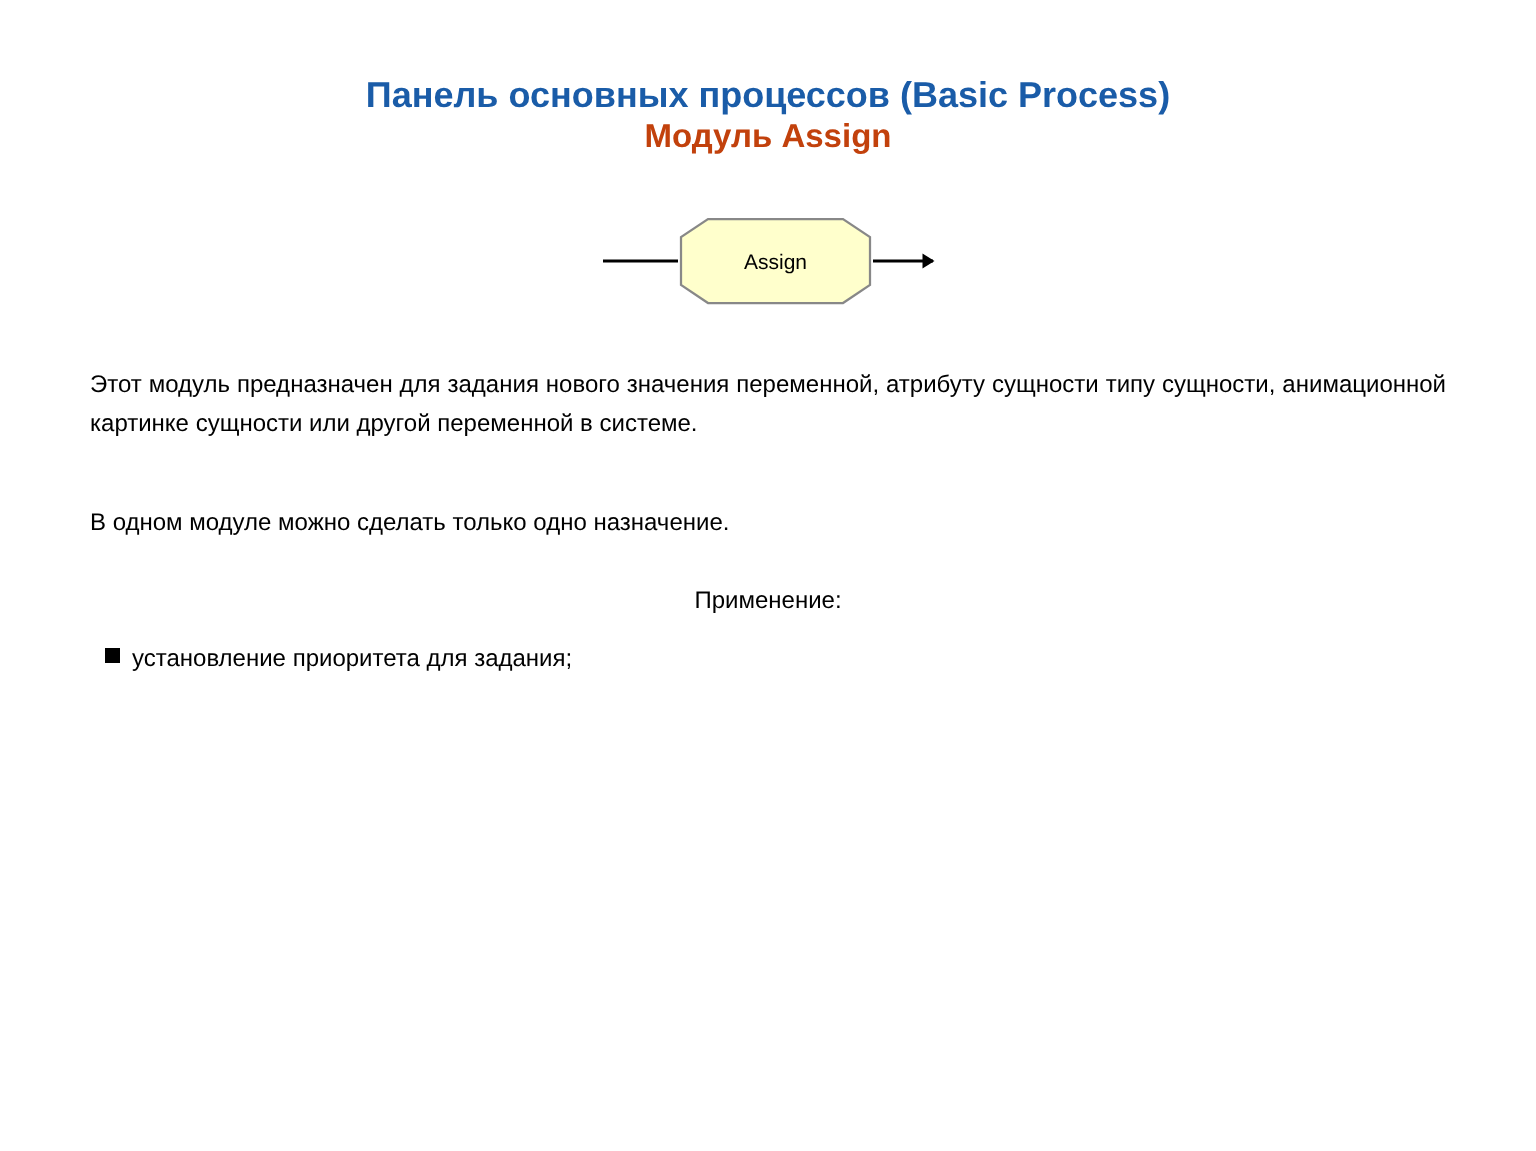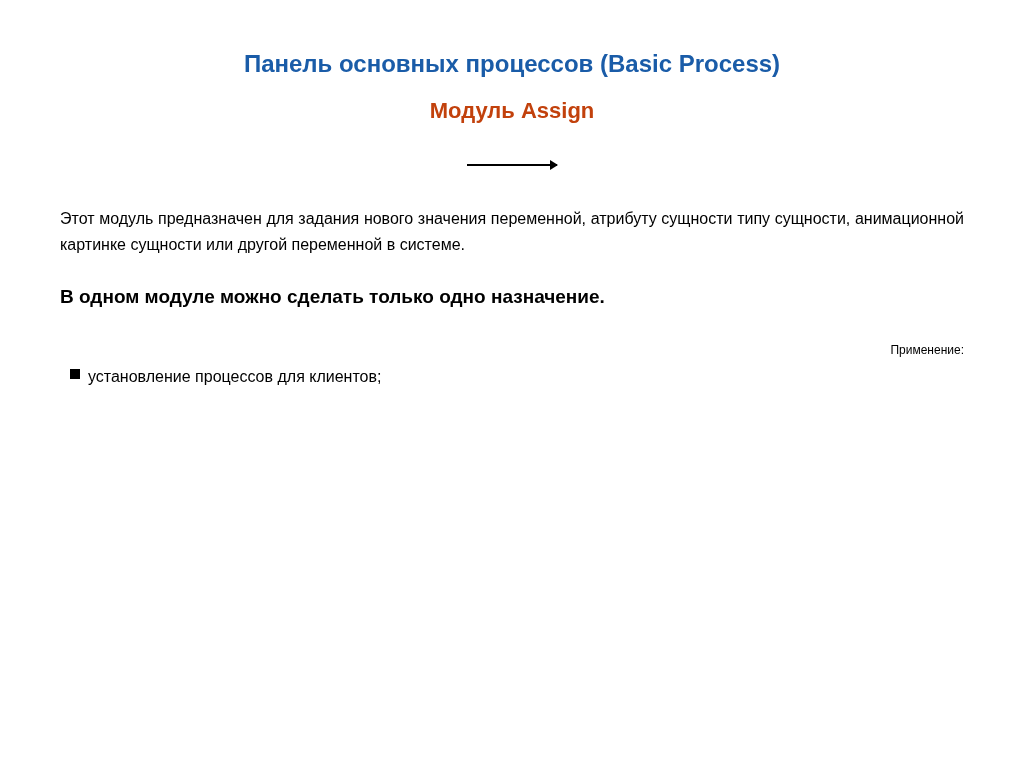--- a/index.html
+++ b/index.html
@@ -15,21 +15,20 @@
       min-height: 767px;
       padding: 40px 60px;
       color: #000000;
     }
 
     .page-title {
       text-align: center;
       font-size: 24px;
       font-weight: bold;
       color: #1a5ca8;
-      margin-bottom: 20px;
       margin-top: 10px;
     }
 
     .module-title {
       text-align: center;
       font-size: 22px;
       font-weight: bold;
       color: #c2410c;
       margin-bottom: 40px;
     }
@@ -92,35 +91,34 @@
       transform: translate(-50%, -50%);
       font-size: 14px;
       color: #000;
       pointer-events: none;
     }
 
     .text-section {
       font-size: 16px;
       line-height: 1.6;
       text-align: justify;
-      margin-bottom: 25px;
+      margin-bottom: 41px;
     }
 
     .text-section-single {
-      font-size: 19px;
+      font-size: 16px;
       line-height: 1.6;
       margin-bottom: 30px;
-      font-weight: bold;
     }
 
     .application-title {
-      text-align: right;
-      font-size: 12px;
+      text-align: center;
+      font-size: 16px;
       font-weight: normal;
-      margin-bottom: 6px;
+      margin-bottom: 16px;
     }
 
     .bullet-list {
       list-style: none;
       padding-left: 10px;
     }
 
     .bullet-list li {
       font-size: 16px;
       line-height: 1.8;
@@ -141,28 +139,35 @@
 </head>
 <body>
 
 <h1 class="page-title">Панель основных процессов (Basic Process)</h1>
 
 <h2 class="module-title">Модуль Assign</h2>
 
 <div class="diagram-container">
   <div class="diagram-inner">
     <div class="connector-line"></div>
+    <div class="assign-block">
+      <svg viewBox="0 0 130 60" xmlns="http://www.w3.org/2000/svg">
+
+        <polygon points="20,2 110,2 128,14 128,46 110,58 20,58 2,46 2,14" fill="#ffffcc" stroke="#888888" stroke-width="1.5"></polygon>
+      </svg>
+      <span class="assign-label">Assign</span>
+    </div>
     <div class="connector-arrow-right"></div>
   </div>
 </div>
 
 <p class="text-section">Этот  модуль  предназначен  для  задания  нового  значения переменной,  атрибуту  сущности  типу  сущности,  анимационной картинке сущности или другой переменной в системе.</p>
 
 <p class="text-section-single">В одном модуле можно сделать только одно назначение.</p>
 
 <p class="application-title">Применение:</p>
 
 <ul class="bullet-list">
   <li>
     <span class="bullet-square"></span>
-    <span>установление процессов для клиентов;</span>
+    <span>установление приоритета для задания;</span>
   </li>
 </ul>
 
 </body></html>

